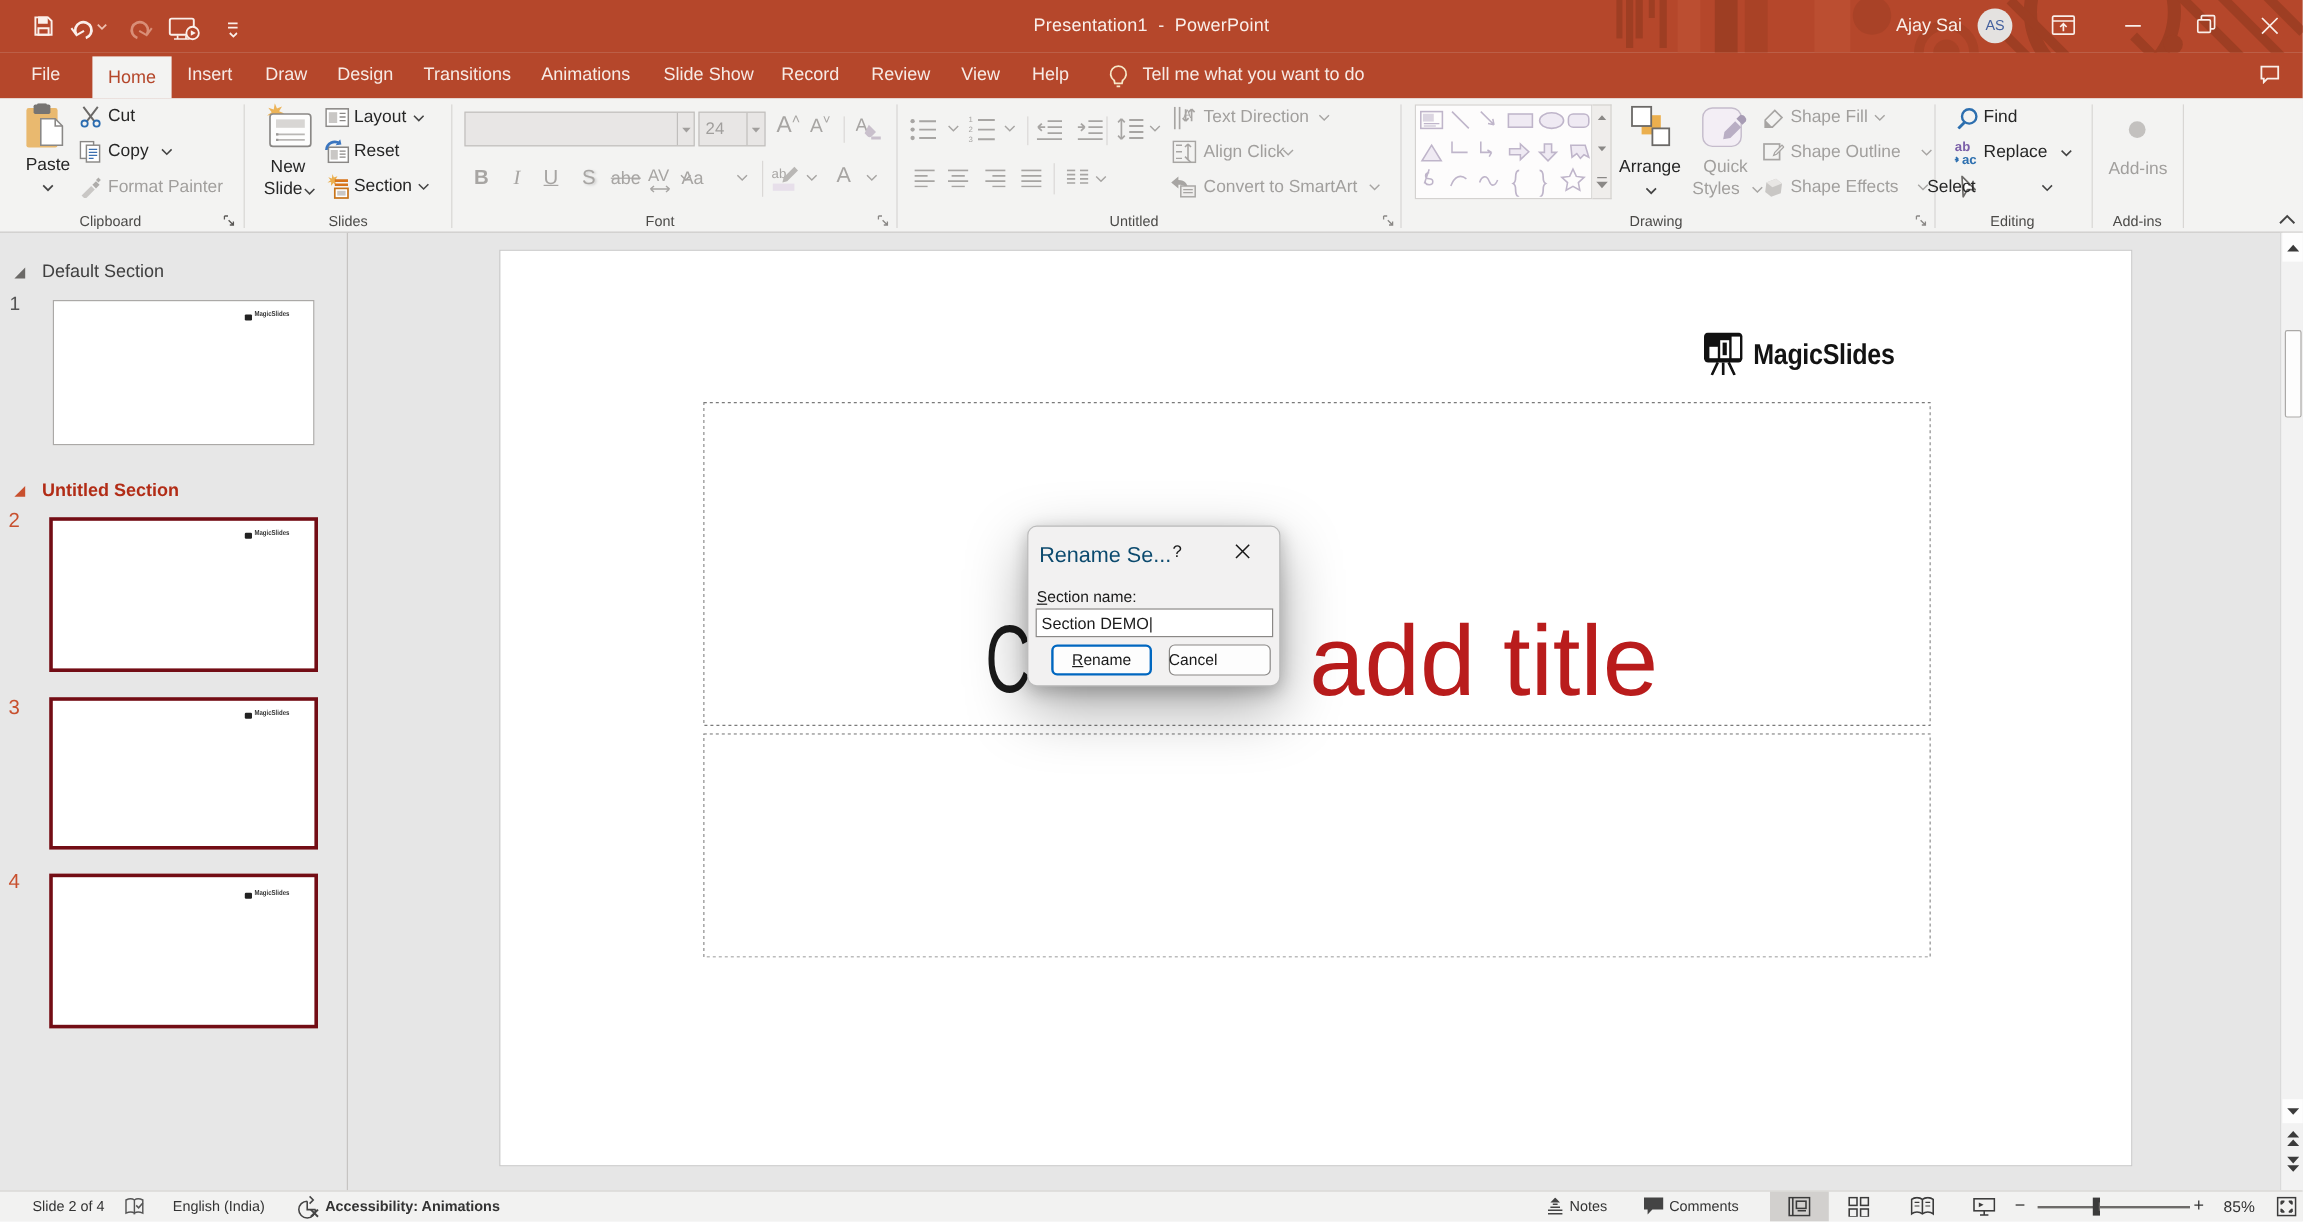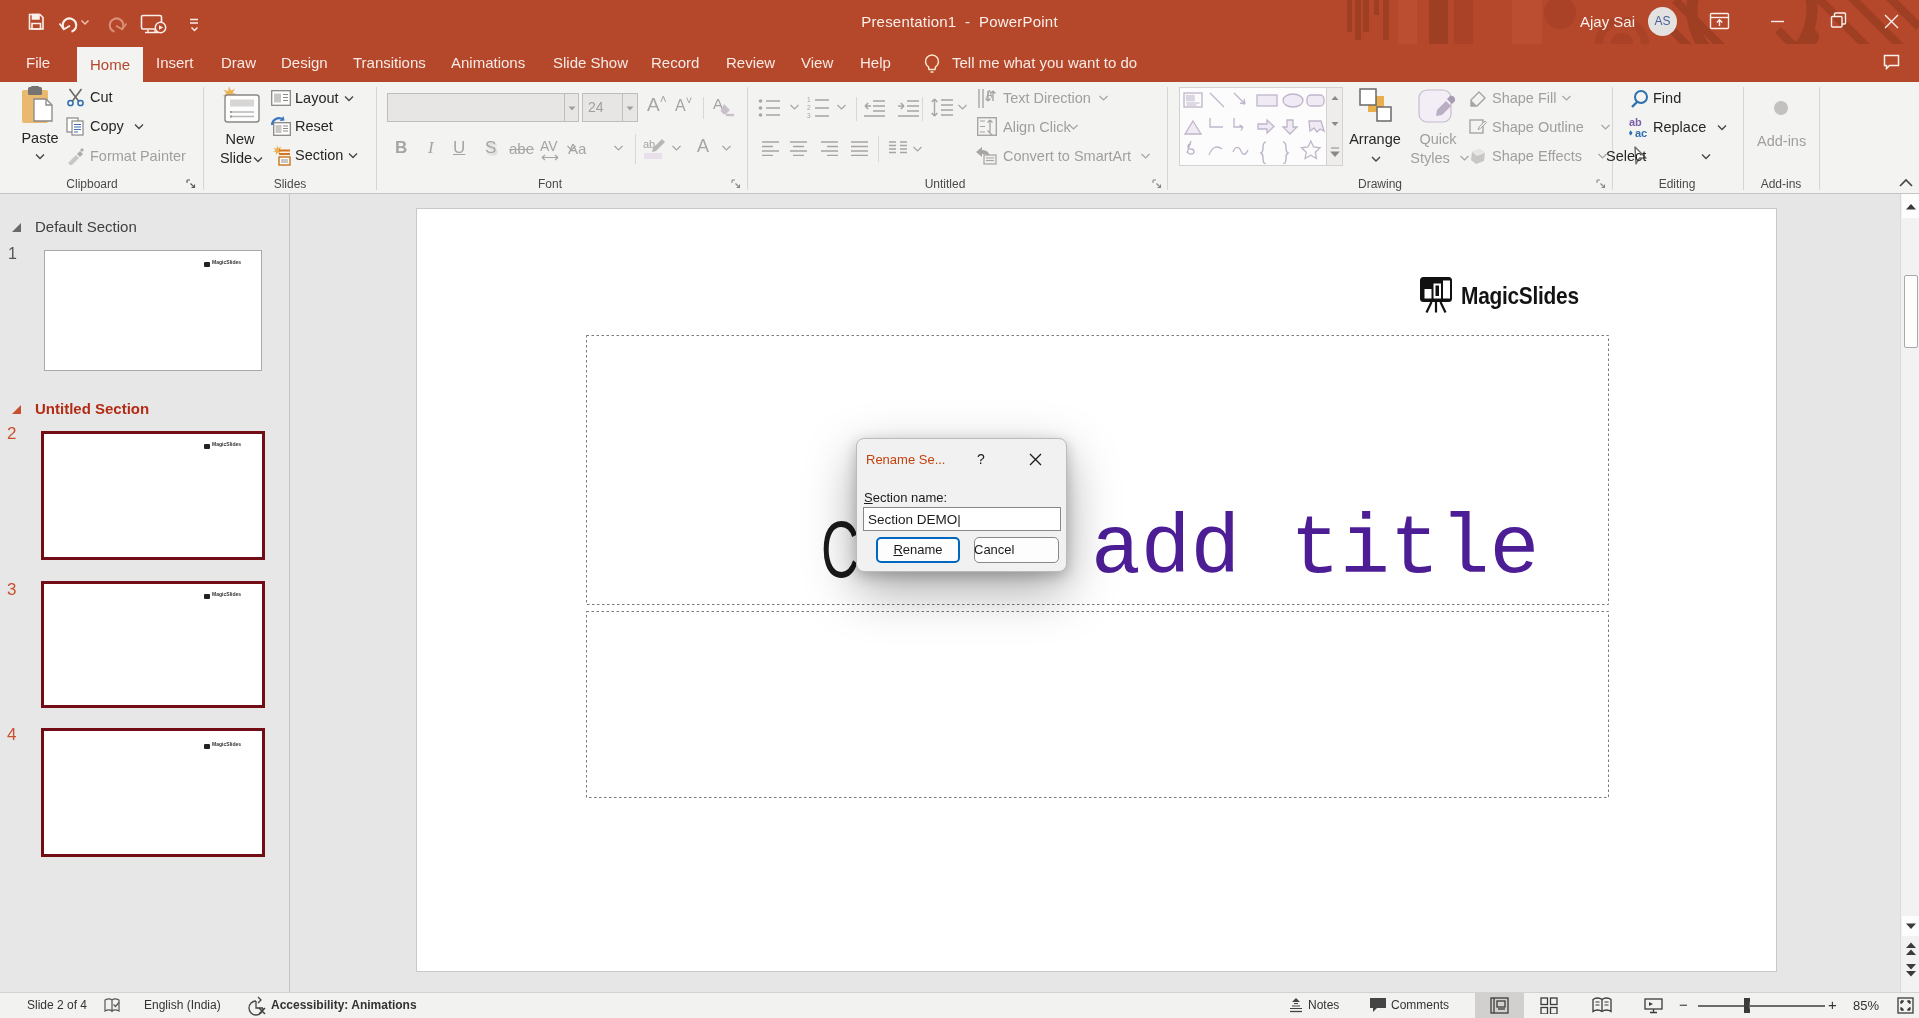--- a/index.html
+++ b/index.html
@@ -568,21 +568,21 @@
         <g stroke="#111" stroke-width="2.2">
             <path d="M11.5 25 l-5 10.5 M20.5 25 l5 10.5 M16 25 v10.5"></path>
           </g>
       </svg>
       <div class="abs" style="left:1044px;top:73px;font-size:24px;font-weight:bold;color:#131313;letter-spacing:-0.3px;transform:scaleX(0.87);transform-origin:0 0;">MagicSlides</div>
 
       <svg class="abs" style="left:169px;top:126px" width="1023" height="270">
           <rect x="0.5" y="0.5" width="1022" height="269" fill="none" stroke="#7a7a7a" stroke-width="1" stroke-dasharray="2.5,2.5"></rect>
         </svg>
       <div class="abs" style="left:404px;top:295px;font-size:80px;color:#1a1a1a;z-index:5;transform:scaleX(0.66);transform-origin:0 0;">C</div>
-      <div class="abs" style="left:674px;top:294px;font-size:83px;color:#4c1d95;z-index:5;font-family:Liberation Mono, monospace;">add title</div>
+      <div class="abs" style="left:674px;top:294px;font-size:83px;color:#b91c1c;z-index:5;">add title</div>
 
       <svg class="abs" style="left:169px;top:402px" width="1023" height="187">
           <rect x="0.5" y="0.5" width="1022" height="186" fill="none" stroke="#7a7a7a" stroke-width="1" stroke-dasharray="2.5,2.5"></rect>
         </svg>
     </div>
   </div>
   <div id="vscroll">
     <div class="abs" style="left:1px;top:0;width:18px;height:24px;background:#FDFDFD;"></div>
     <svg class="abs" style="left:4px;top:8px" width="12" height="9" viewBox="0 0 12 9">
         <path d="M1 7.5 l5 -5.5 l5 5.5 z" fill="#3b3b3b"></path>
@@ -593,21 +593,21 @@
         <path d="M1 1.5 l5 5.5 l5 -5.5 z" fill="#3b3b3b"></path>
       </svg>
     <svg class="abs" style="left:3px;top:746px" width="14" height="40" viewBox="0 0 14 40">
       <g fill="#3b3b3b">
           <path d="M2 8 l5 -5.5 l5 5.5 z M2 15 l5 -5.5 l5 5.5 z"></path>
           <path d="M2 24 l5 5.5 l5 -5.5 z M2 31 l5 5.5 l5 -5.5 z"></path>
         </g>
     </svg>
   </div>
   <div id="dialog">
-    <div class="abs" style="left:9px;top:13px;font-size:13px;color:#c2410c;text-align:right;">Rename Se...</div>
+    <div class="abs" style="left:9px;top:13px;font-size:18px;color:#0c4a6e;text-align:right;">Rename Se...</div>
     <div class="abs" style="left:120px;top:12px;font-size:14px;color:#1b1b1b;">?</div>
     <svg class="abs" style="left:172px;top:14px" width="13" height="13" viewBox="0 0 13 13">
         <path d="M1 1 l11 11 M12 1 l-11 11" stroke="#1b1b1b" stroke-width="1.3"></path>
       </svg>
     <div class="abs" style="left:7px;top:51px;font-size:13px;color:#1b1b1b;"><span style="text-decoration:underline;">S</span>ection name:</div>
     <div class="abs" style="left:6px;top:68px;width:198px;height:24px;background:#fff;border:1px solid #8A8886;"></div>
     <div class="abs" style="left:11px;top:73px;font-size:13.5px;color:#1b1b1b;">Section DEMO<span style="font-weight:100;">|</span></div>
     <div class="abs" style="left:19px;top:98px;width:84px;height:26px;background:#FDFDFD;border:2px solid #0067C0;border-radius:5px;"></div>
     <div class="abs" style="left:19px;top:103px;width:84px;text-align:center;font-size:13px;color:#1b1b1b;"><span style="text-decoration:underline;">R</span>ename</div>
     <div class="abs" style="left:117px;top:98px;width:85px;height:26px;background:#FDFDFD;border:1px solid #8A8886;border-radius:5px;"></div>

